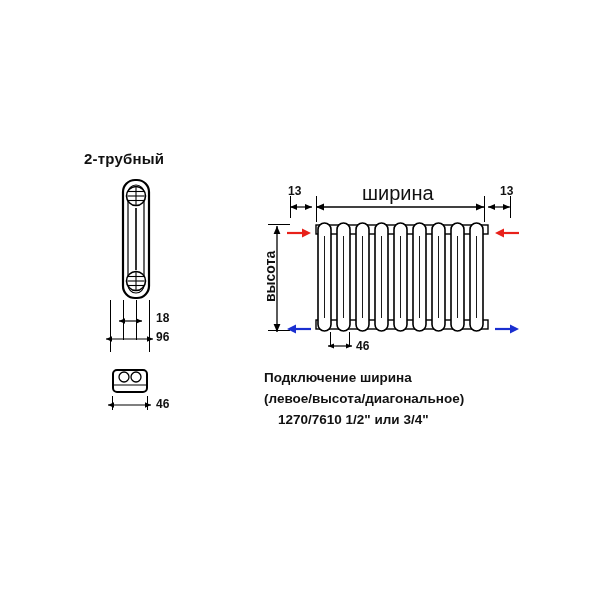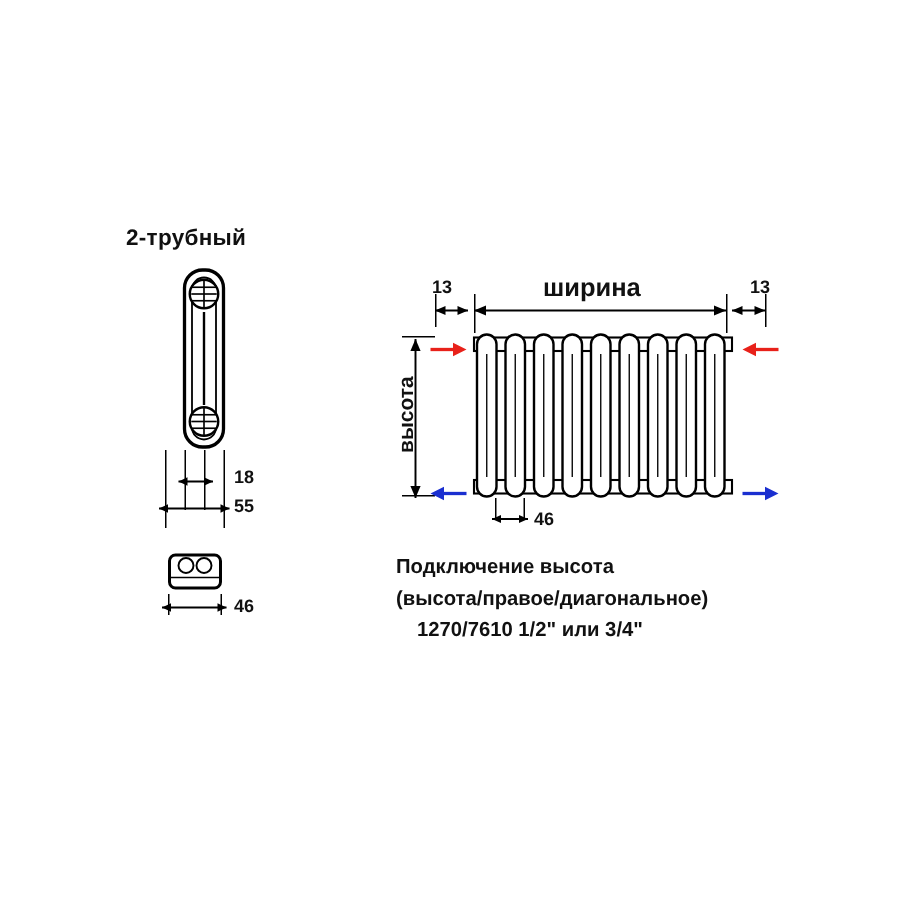--- a/index.html
+++ b/index.html
@@ -29,22 +29,22 @@
     font-weight: bold;
     letter-spacing: 0.2px;
     white-space: nowrap;
   }
   .dim-label {
     font-size: 12px;
     font-weight: bold;
     white-space: nowrap;
   }
   .big-dim-label {
-    font-size: 17px;
-    font-weight: bold;
+    font-size: 20px;
+    font-weight: normal;
     white-space: nowrap;
   }
   .vert-label {
     font-size: 14px;
     font-weight: bold;
     white-space: nowrap;
     transform: rotate(-90deg);
     transform-origin: left top;
   }
   .caption-line {
@@ -103,21 +103,21 @@
   </div>
   <div class="abs dim-label" style="left:156px; top:311px;">18</div>
 
   <div class="abs" style="left:104px; top:332px;">
     <svg width="70" height="14" viewBox="0 0 70 14" aria-hidden="true">
       <line x1="2" y1="7" x2="49" y2="7" stroke="#000000" stroke-width="1.2"></line>
       <polygon points="2,7 8,4.2 8,9.8" fill="#000000"></polygon>
       <polygon points="49,7 43,4.2 43,9.8" fill="#000000"></polygon>
     </svg>
   </div>
-  <div class="abs dim-label" style="left:156px; top:330px;">55</div>
+  <div class="abs dim-label" style="left:156px; top:330px;">96</div>
 
   <div class="abs" style="left:110px; top:368px;">
     <svg width="40" height="28" viewBox="0 0 40 28" aria-hidden="true">
       <rect x="3" y="2" width="34" height="22" rx="4" ry="4" fill="#ffffff" stroke="#000000" stroke-width="2"></rect>
       <circle cx="14" cy="9" r="5" fill="#ffffff" stroke="#000000" stroke-width="1.3"></circle>
       <circle cx="26" cy="9" r="5" fill="#ffffff" stroke="#000000" stroke-width="1.3"></circle>
       <line x1="3" y1="17" x2="37" y2="17" stroke="#000000" stroke-width="1.1"></line>
     </svg>
   </div>
   <div class="abs vline" style="left:112px; top:396px; height:14px;"></div>
@@ -231,17 +231,17 @@
   <div class="abs vline" style="left:349px; top:332px; height:14px;"></div>
   <div class="abs" style="left:326px; top:340px;">
     <svg width="44" height="12" viewBox="0 0 44 12" aria-hidden="true">
       <line x1="2" y1="6" x2="26" y2="6" stroke="#000000" stroke-width="1.2"></line>
       <polygon points="2,6 8,3.4 8,8.6" fill="#000000"></polygon>
       <polygon points="26,6 20,3.4 20,8.6" fill="#000000"></polygon>
     </svg>
   </div>
   <div class="abs dim-label" style="left:356px; top:339px;">46</div>
 
-  <div class="abs caption-line" style="left:264px; top:370px;">Подключение высота</div>
-  <div class="abs caption-line" style="left:264px; top:391px;">(высота/правое/диагональное)</div>
+  <div class="abs caption-line" style="left:264px; top:370px;">Подключение ширина</div>
+  <div class="abs caption-line" style="left:264px; top:391px;">(левое/высота/диагональное)</div>
   <div class="abs caption-line" style="left:278px; top:412px;">1270/7610 1/2" или 3/4"</div>
 
 </div>
 
 </body></html>

